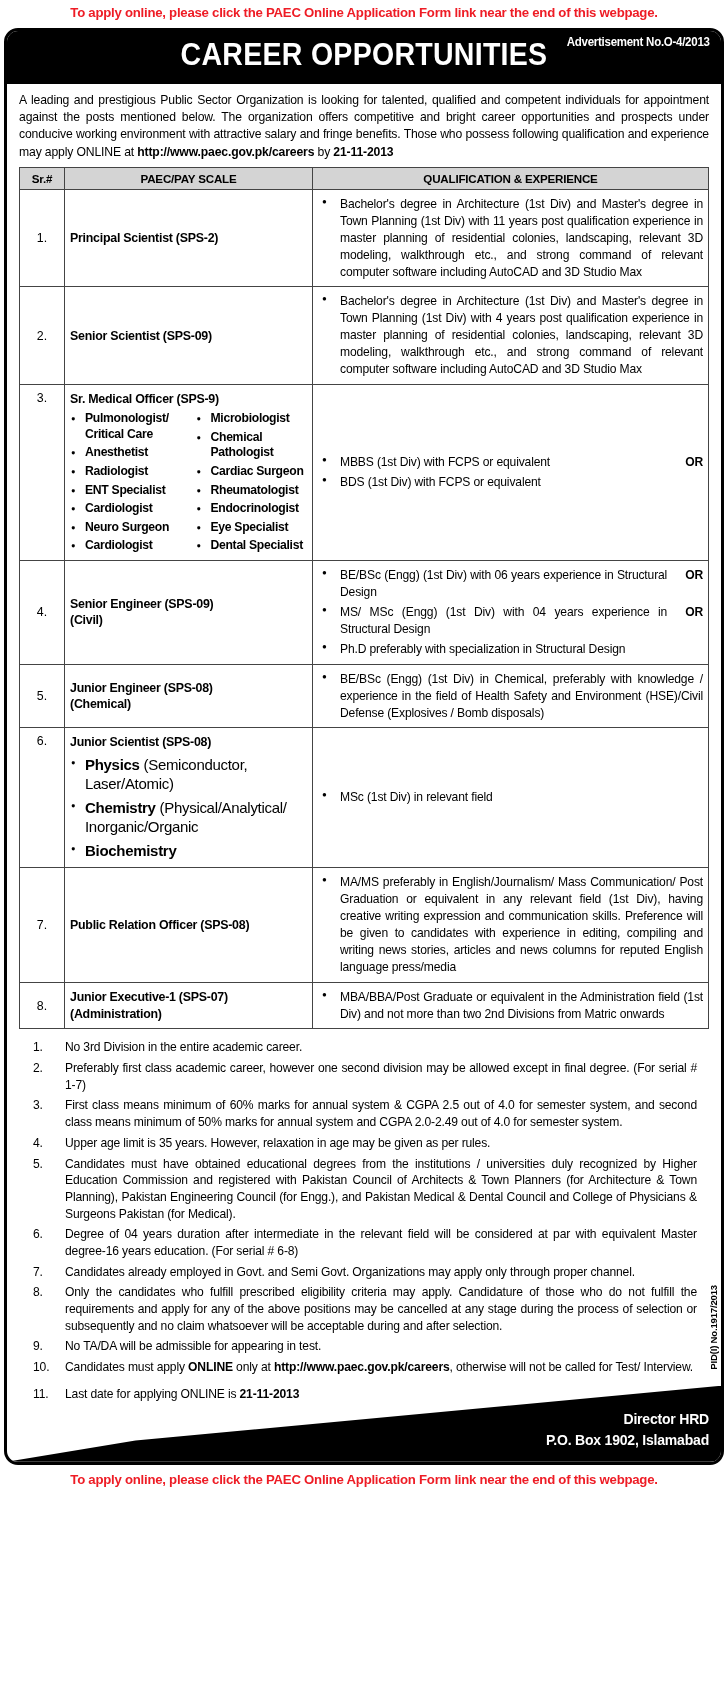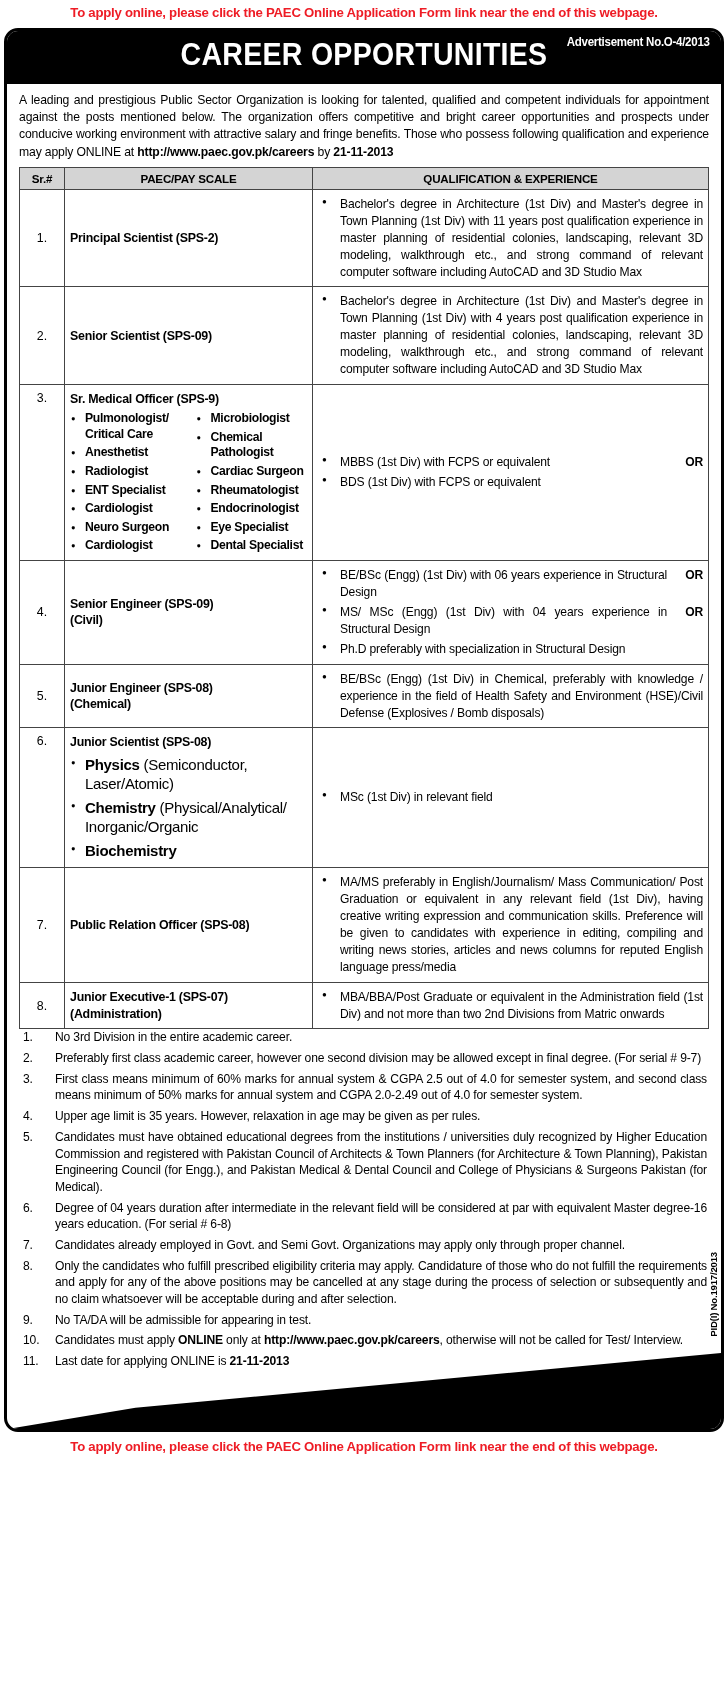--- a/index.html
+++ b/index.html
@@ -197,21 +197,21 @@
 
   
   .other-head {
     font-size: 13px;
     font-weight: 700;
     padding: 5px 0 3px 12px;
     letter-spacing: -0.2px;
   }
   ol.reqs {
     list-style: none;
-    margin: 0;
+    margin: 10px;
     padding: 0 14px 0 12px;
     counter-reset: rq;
   }
   ol.reqs li {
     position: relative;
     padding-left: 36px;
     font-size: 12.1px;
     line-height: 1.38;
     margin-bottom: 4px;
     text-align: justify;
@@ -434,36 +434,40 @@
             </ul>
           </td>
         </tr>
 
       </tbody>
     </table>
 
 
     <ol class="reqs">
       <li>No 3rd Division in the entire academic career.</li>
-      <li>Preferably first class academic career, however one second division may be allowed except in final degree. (For serial # 9-7)</li>
+      <li>Preferably first class academic career, however one second division may be allowed except in final degree. (For serial # 1-7)</li>
       <li>First class means minimum of 60% marks for annual system &amp; CGPA 2.5 out of 4.0 for semester system, and second class means minimum of 50% marks for annual system and CGPA 2.0-2.49 out of 4.0 for semester system.</li>
       <li>Upper age limit is 35 years. However, relaxation in age may be given as per rules.</li>
       <li>Candidates must have obtained educational degrees from the institutions / universities duly recognized by Higher Education Commission and registered with Pakistan Council of Architects &amp; Town Planners (for Architecture &amp; Town Planning), Pakistan Engineering Council (for Engg.), and Pakistan Medical &amp; Dental Council and College of Physicians &amp; Surgeons Pakistan (for Medical).</li>
       <li>Degree of 04 years duration after intermediate in the relevant field will be considered at par with equivalent Master degree-16 years education. (For serial # 6-8)</li>
       <li>Candidates already employed in Govt. and Semi Govt. Organizations may apply only through proper channel.</li>
       <li>Only the candidates who fulfill prescribed eligibility criteria may apply. Candidature of those who do not fulfill the requirements and apply for any of the above positions may be cancelled at any stage during the process of selection or  subsequently and no claim whatsoever will be acceptable during and after selection.</li>
       <li>No TA/DA will be admissible for appearing in test.</li>
       <li><span>Candidates must apply </span><b>ONLINE</b><span> only at </span><b>http://www.paec.gov.pk/careers</b><span>, otherwise will not be called for Test/ Interview.</span></li>
     </ol>
 
     <div class="footer-wedge">
       <div class="wedge-bg"></div>
       <ol class="reqs" start="11" style="counter-reset: rq 10; position:relative; z-index:2;">
         <li><span>Last date for applying ONLINE is </span><b>21-11-2013</b></li>
       </ol>
+      <div class="wedge-text">
+        <div>Director HRD</div>
+        <div>P.O. Box 1902, Islamabad</div>
+      </div>
     </div>
 
     <div class="pid">PID(I) No.1917/2013</div>
 
   </div>
 
   <div class="red-line red-bottom">To apply online, please click the PAEC Online Application Form link near the end of this webpage.</div>
 
 </div>
 

